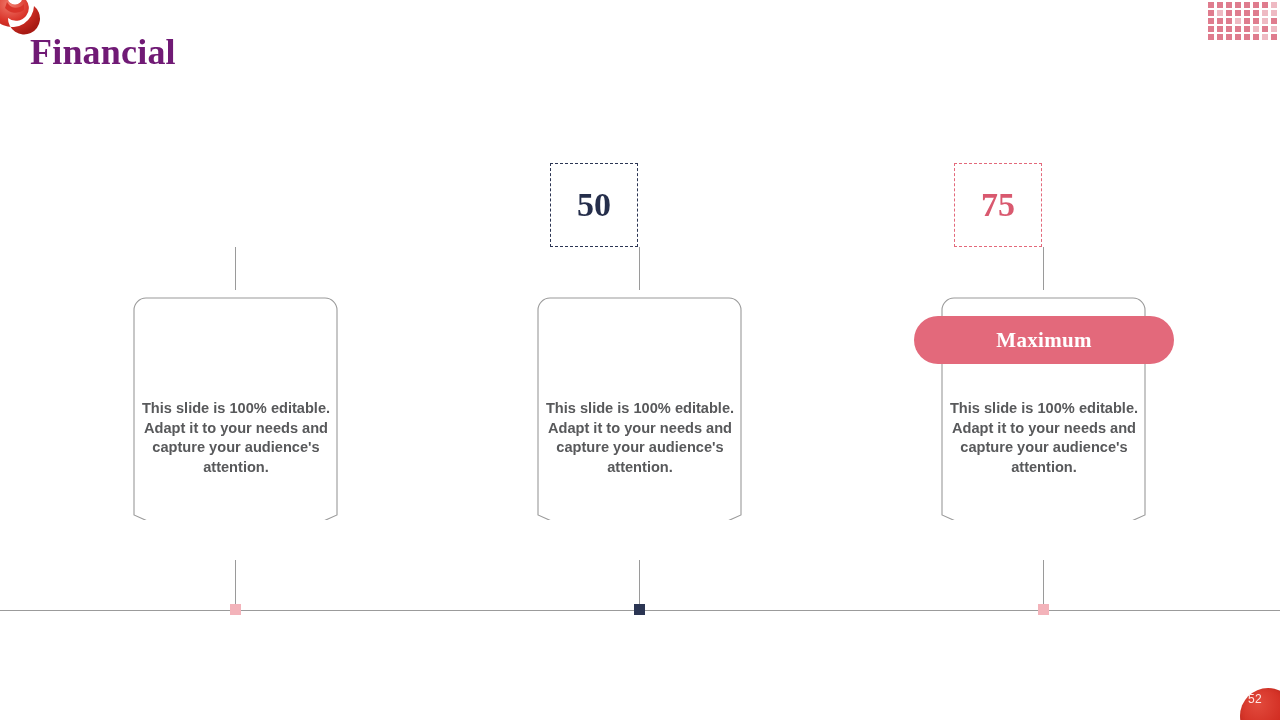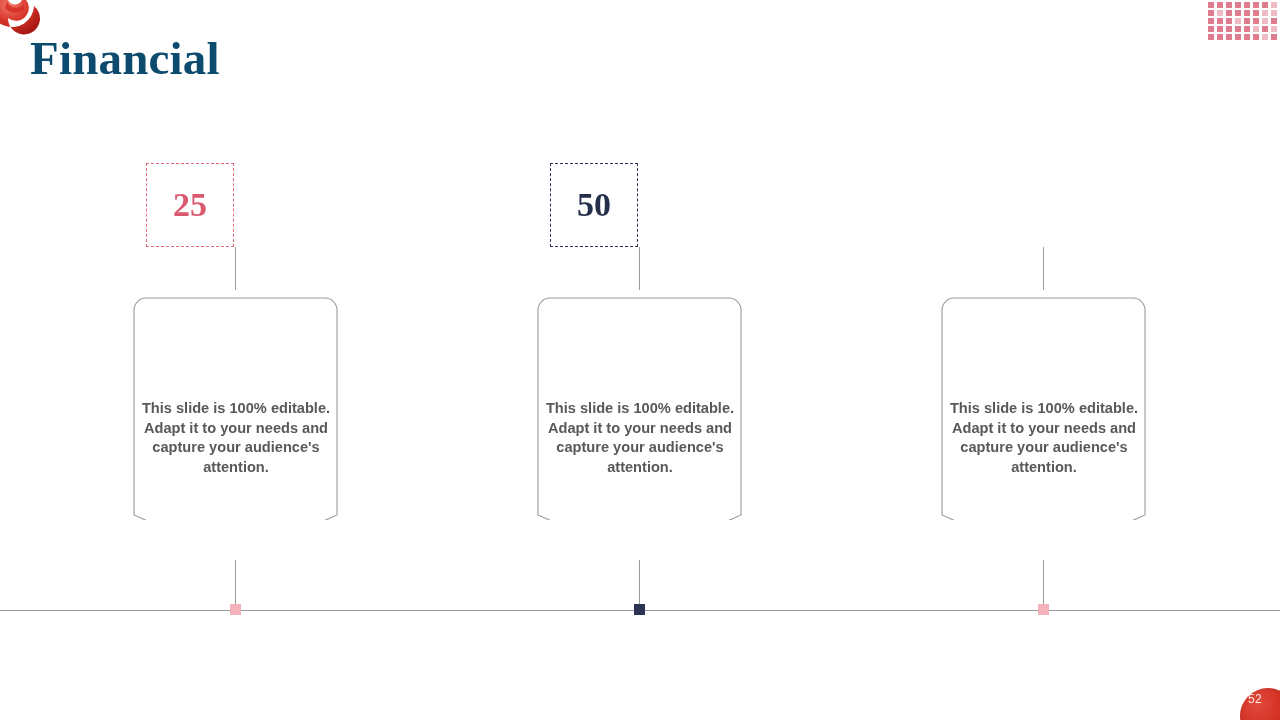--- a/index.html
+++ b/index.html
@@ -45,23 +45,23 @@
     opacity: .85;
   }
   .dot-grid i.faint { opacity: .45; }
 
   
   .page-title {
     position: absolute;
     left: 30px;
     top: 31px;
     font-family: "Liberation Serif", "DejaVu Serif", serif;
-    font-size: 47px;
+    font-size: 36px;
     font-weight: 700;
-    color: #0c4a6e;
+    color: #701a75;
     letter-spacing: .2px;
     white-space: nowrap;
   }
 
   
   .baseline {
     position: absolute;
     left: 0;
     top: 610px;
     width: 1280px;
@@ -258,23 +258,20 @@
     <i></i>
     <i class="faint"></i>
     <i></i>
 </div>
 
 <div class="page-title">Financial</div>
 
 <div class="baseline"></div>
 
 <div class="column col-0">
-  <div class="num-box">
-    <span class="num-text">25</span>
-  </div>
   <div class="stem-top"></div>
   <div class="shield">
     <svg viewBox="0 0 223 232" xmlns="http://www.w3.org/2000/svg">
       <path d="M10 22 A12 12 0 0 1 22 10 L201 10 A12 12 0 0 1 213 22 L213 227 L111.5 272 L10 227 Z" fill="#ffffff" stroke="#9a9a9a" stroke-width="1.1"></path>
     </svg>
   </div>
   <div class="desc">This slide is 100% editable. Adapt it to your needs and capture your audience's attention.</div>
   <div class="stem-bottom"></div>
   <div class="marker"></div>
 </div>
@@ -288,26 +285,32 @@
     <svg viewBox="0 0 223 232" xmlns="http://www.w3.org/2000/svg">
       <path d="M10 22 A12 12 0 0 1 22 10 L201 10 A12 12 0 0 1 213 22 L213 227 L111.5 272 L10 227 Z" fill="#ffffff" stroke="#9a9a9a" stroke-width="1.1"></path>
     </svg>
   </div>
   <div class="desc">This slide is 100% editable. Adapt it to your needs and capture your audience's attention.</div>
   <div class="stem-bottom"></div>
   <div class="marker navy"></div>
 </div>
 
 <div class="column col-2">
+  <div class="num-box">
+    <span class="num-text">75</span>
+  </div>
   <div class="stem-top"></div>
   <div class="shield">
     <svg viewBox="0 0 223 232" xmlns="http://www.w3.org/2000/svg">
       <path d="M10 22 A12 12 0 0 1 22 10 L201 10 A12 12 0 0 1 213 22 L213 227 L111.5 272 L10 227 Z" fill="#ffffff" stroke="#9a9a9a" stroke-width="1.1"></path>
     </svg>
   </div>
+  <div class="pill">
+    <span class="pill-label">Maximum</span>
+  </div>
   <div class="desc">This slide is 100% editable. Adapt it to your needs and capture your audience's attention.</div>
   <div class="stem-bottom"></div>
   <div class="marker"></div>
 </div>
 
 <div class="page-badge">
   <span>52</span>
 </div>
 
 </body></html>

